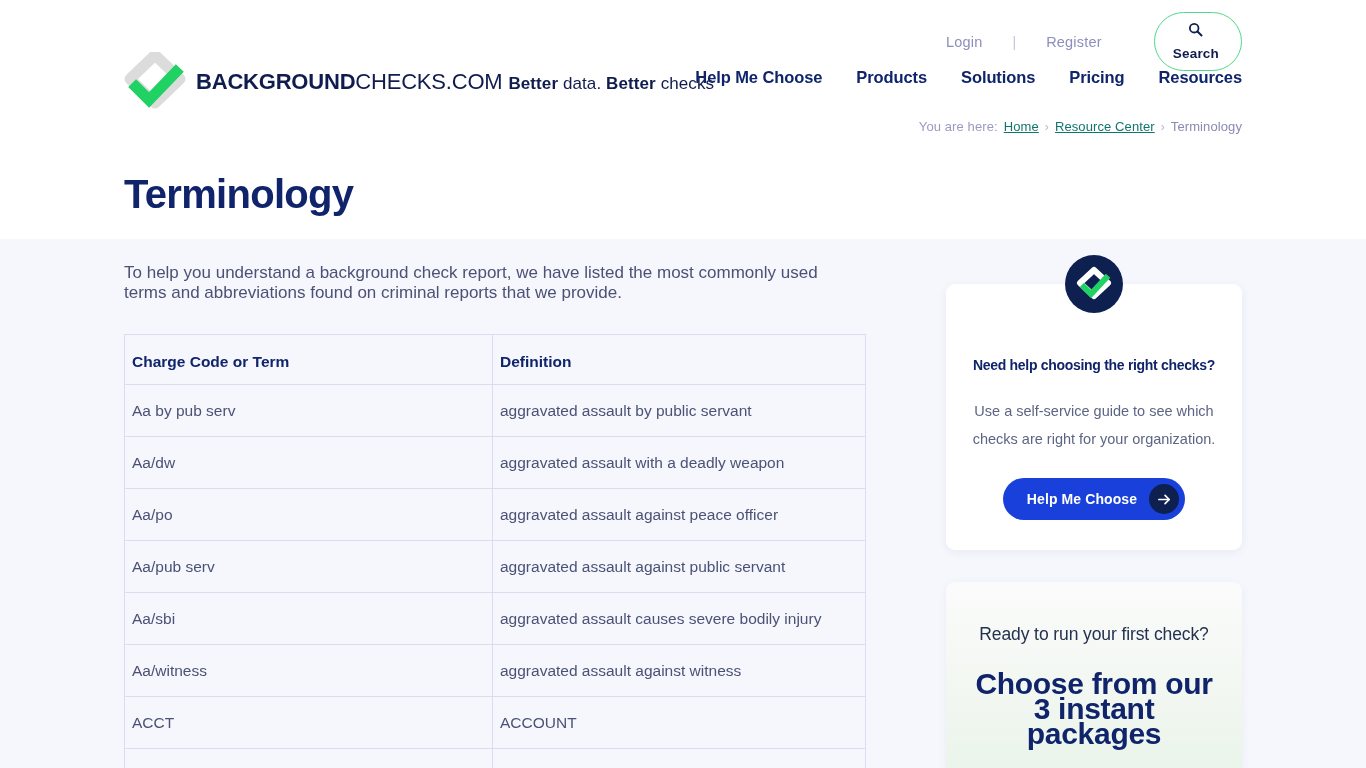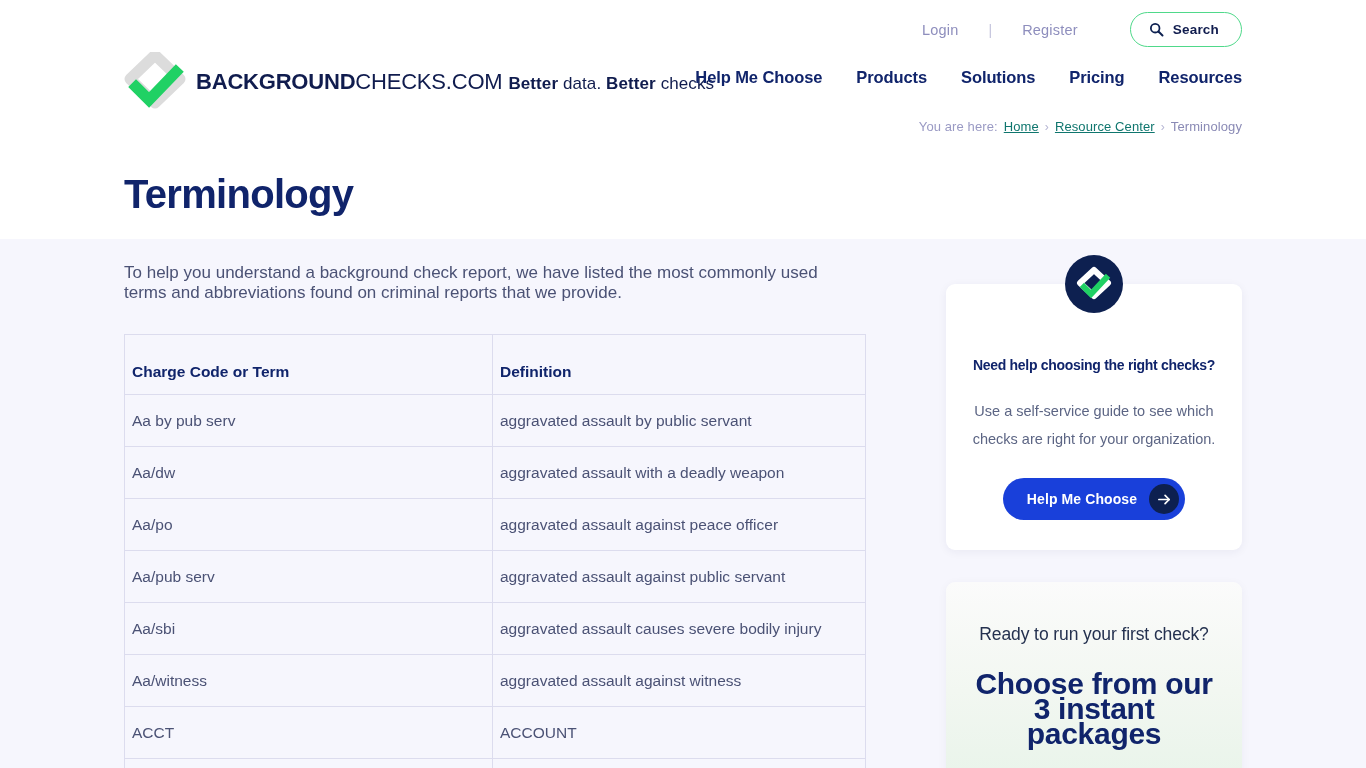--- a/index.html
+++ b/index.html
@@ -22,20 +22,21 @@
     font-size: 14.5px; color: #8e8ebd; text-decoration: none;
     padding: 0 18px; letter-spacing: .2px;
   }
   .util-sep { color: #c3c3dc; font-size: 14px; }
   .search-btn {
     margin-left: 22px;
     display: inline-flex; align-items: center; gap: 9px;
     border: 1.3px solid #4fd98a; border-radius: 999px;
     background: #ffffff; padding: 9px 22px 9px 18px;
     cursor: pointer;
+    flex-direction: column;
   }
   .search-btn .lbl { font-size: 13.5px; font-weight: 700; color: #101c4e; letter-spacing: .2px; }
   .mag { width: 15px; height: 15px; display: block; }
 
   .logo-wrap {
     position: absolute; left: 124px; top: 52px;
     display: flex; align-items: center; gap: 10px;
   }
   .logo-mark { width: 62px; height: 58px; display: block; }
   .logo-text { line-height: 1; padding-top: 2px; }
@@ -89,21 +90,21 @@
   }
   table.term-table {
     margin-top: 31px; border-collapse: collapse; width: 741px;
     table-layout: fixed;
   }
   table.term-table th, table.term-table td {
     border: 1px solid #dcdcee; padding: 11px 0 11px 7px;
     vertical-align: middle; text-align: left;
   }
   table.term-table th {
-    font-size: 15.5px; font-weight: 700; color: #10246b; padding-top: 28px; padding-bottom: 13px;
+    font-size: 15.5px; font-weight: 700; color: #10246b; padding-top: 18px; padding-bottom: 13px;
   }
   table.term-table td {
     font-size: 15.5px; color: #4b5275; line-height: 29px;
   }
   table.term-table col.c1 { width: 368px; }
   table.term-table col.c2 { width: 373px; }
   td.defcell { padding-right: 14px; }
   td.kcell { padding-left: 7px; }
 
   

